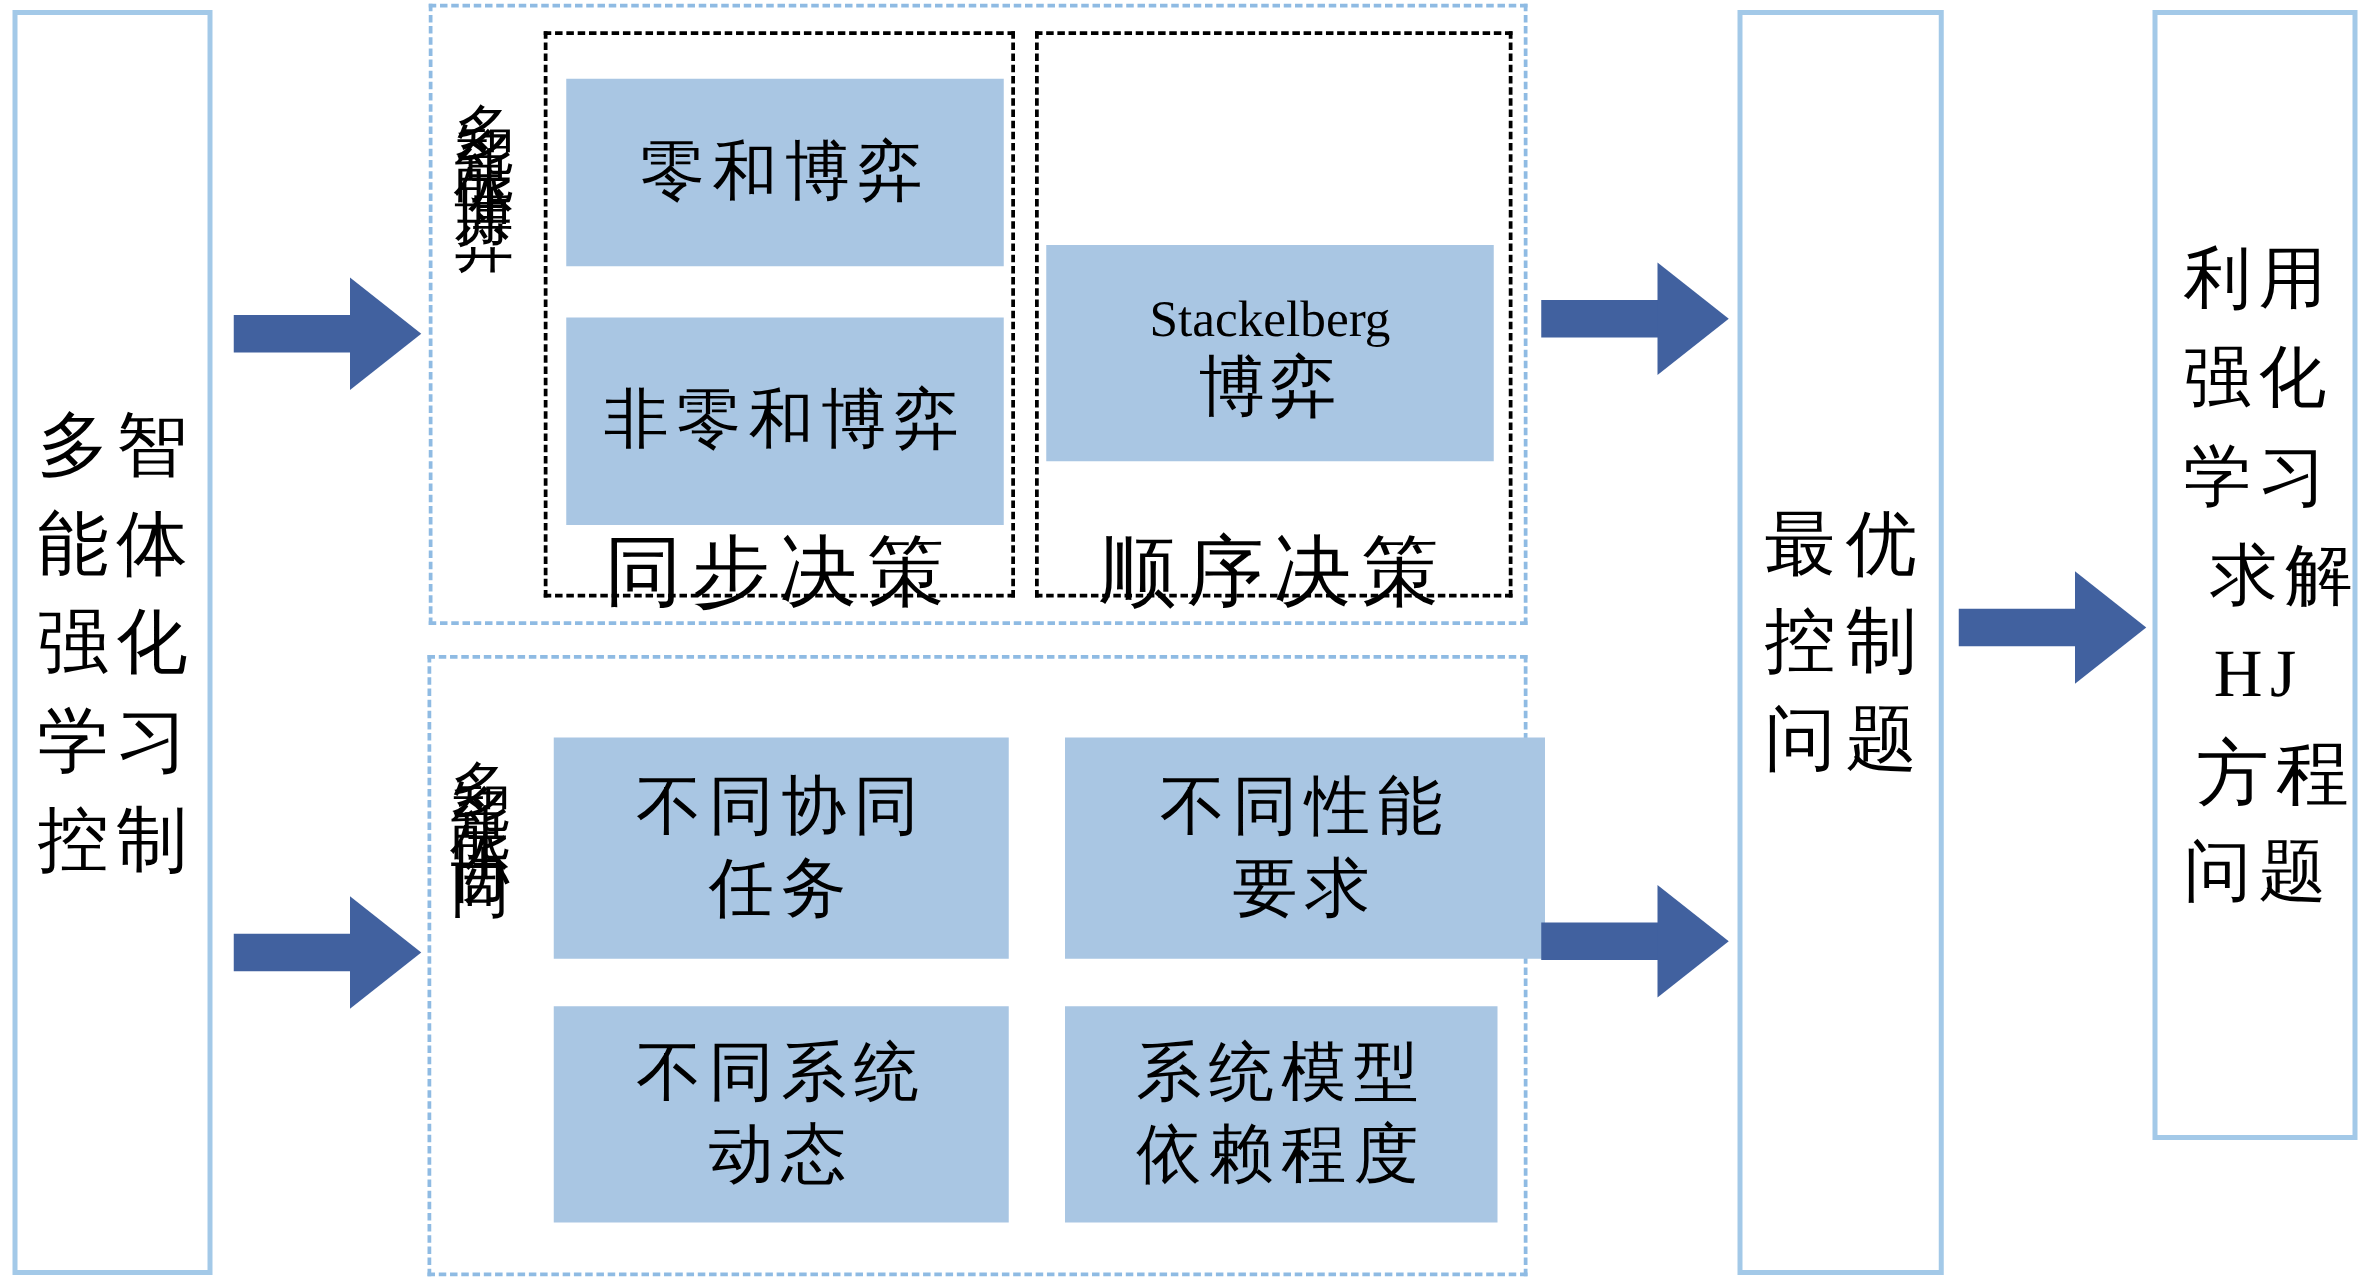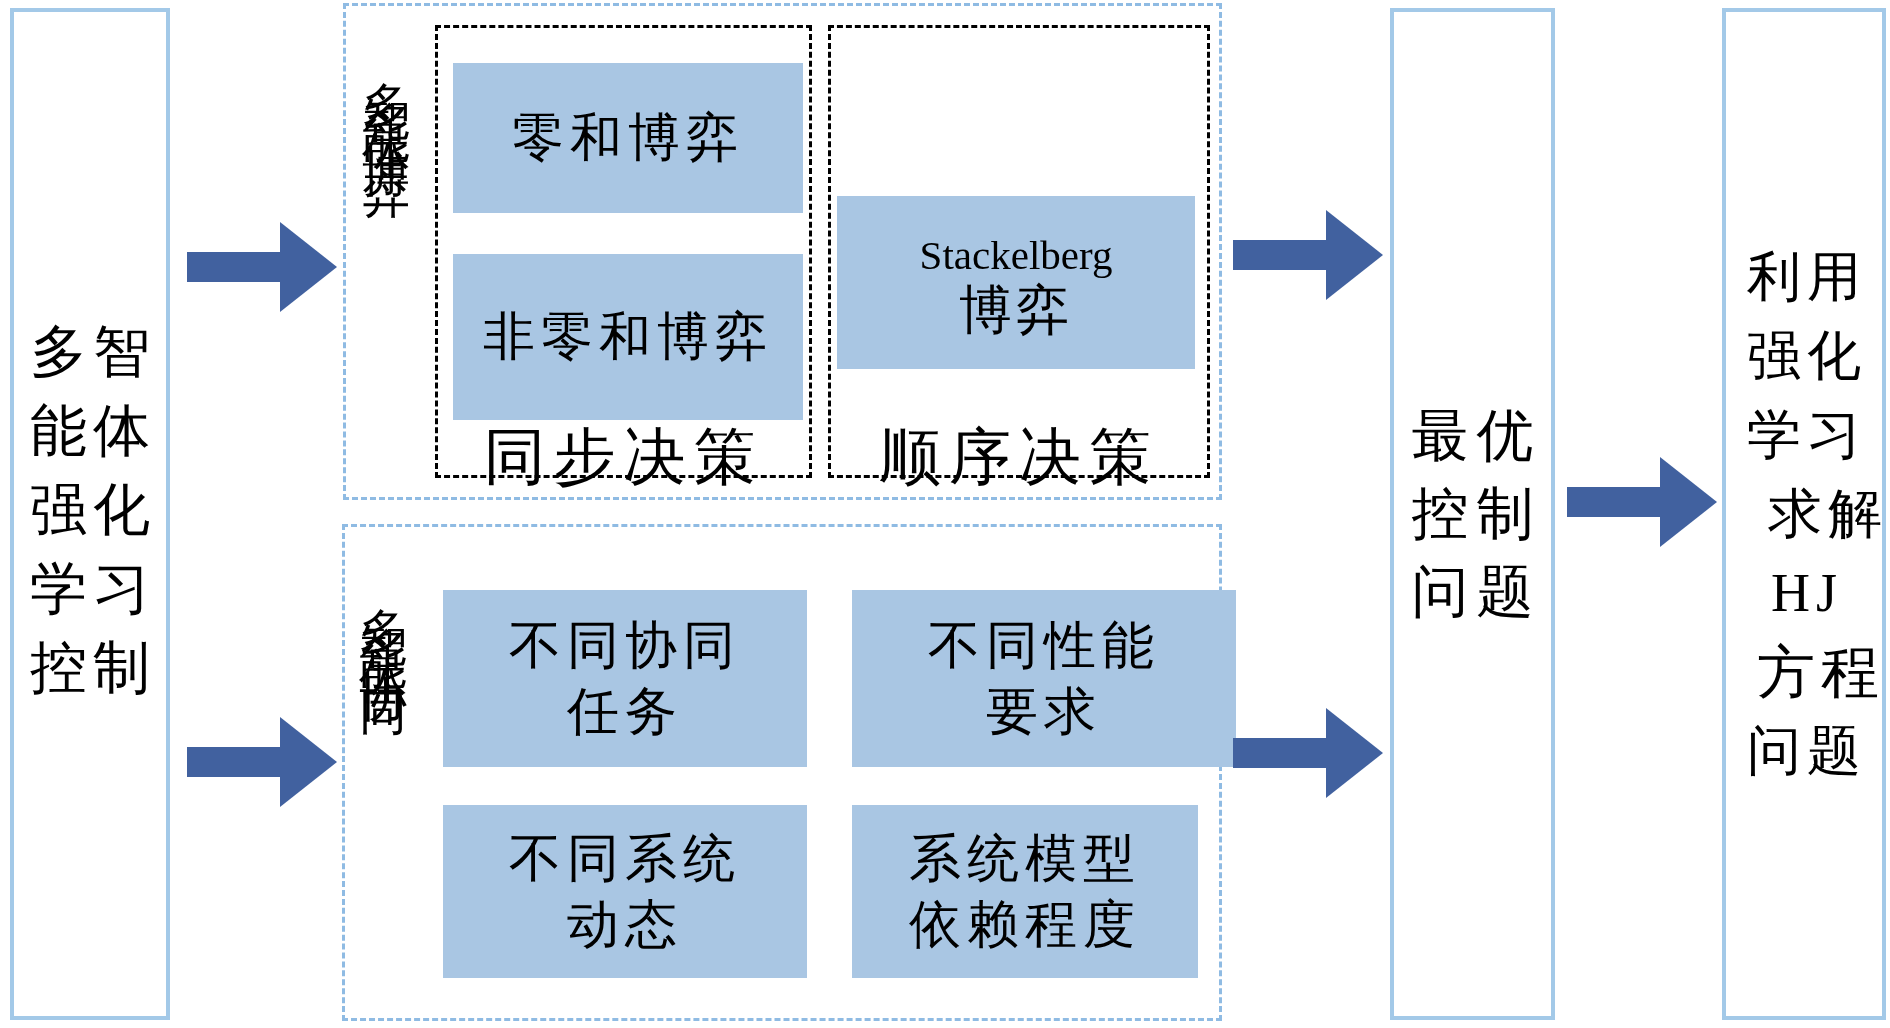--- a/index.html
+++ b/index.html
@@ -42,21 +42,21 @@
   .arrow .shaft{position:absolute;left:0;top:30px;width:95px;height:30px;background:var(--arrow_color);}
   .arrow .head{position:absolute;left:93px;top:0;width:0;height:0;
                border-top:45px solid transparent;border-bottom:45px solid transparent;
                border-left:57px solid var(--arrow_color);}
 </style>
 </head>
 <body>
 
 <div class="canvas">
 
-  <div class="pillar" style="left:10px;top:8px;width:160px;height:1012px;font-family:Liberation Mono, monospace;">
+  <div class="pillar" style="left:10px;top:8px;width:160px;height:1012px;">
     <div class="row">多智</div>
     <div class="row">能体</div>
     <div class="row">强化</div>
     <div class="row">学习</div>
     <div class="row">控制</div>
   </div>
 
   <div class="arrow" style="left:187px;top:222px;">
     <div class="shaft"></div>
     <div class="head"></div>
@@ -129,21 +129,21 @@
     <div class="row" style="letter-spacing:8px;text-indent:8px;line-height:78px;">最优</div>
     <div class="row" style="letter-spacing:8px;text-indent:8px;line-height:78px;">控制</div>
     <div class="row" style="letter-spacing:8px;text-indent:8px;line-height:78px;">问题</div>
   </div>
 
   <div class="arrow" style="left:1567px;top:457px;">
     <div class="shaft"></div>
     <div class="head"></div>
   </div>
 
-  <div class="pillar" style="left:1722px;top:8px;width:164px;height:1012px;">
+  <div class="pillar" style="left:1722px;top:8px;width:164px;height:904px;">
     <div class="row" style="font-size:54px;letter-spacing:6px;text-indent:6px;">利用</div>
     <div class="row" style="font-size:54px;letter-spacing:6px;text-indent:6px;">强化</div>
     <div class="row" style="font-size:54px;letter-spacing:6px;text-indent:6px;">学习</div>
     <div class="row" style="font-size:54px;letter-spacing:6px;text-indent:6px;margin-left:42px;">求解</div>
     <div class="row" style="font-size:54px;letter-spacing:6px;text-indent:6px;">HJ</div>
     <div class="row" style="font-size:58px;letter-spacing:6px;text-indent:6px;margin-left:28px;">方程</div>
     <div class="row" style="font-size:54px;letter-spacing:6px;text-indent:6px;">问题</div>
   </div>
 
 </div>

